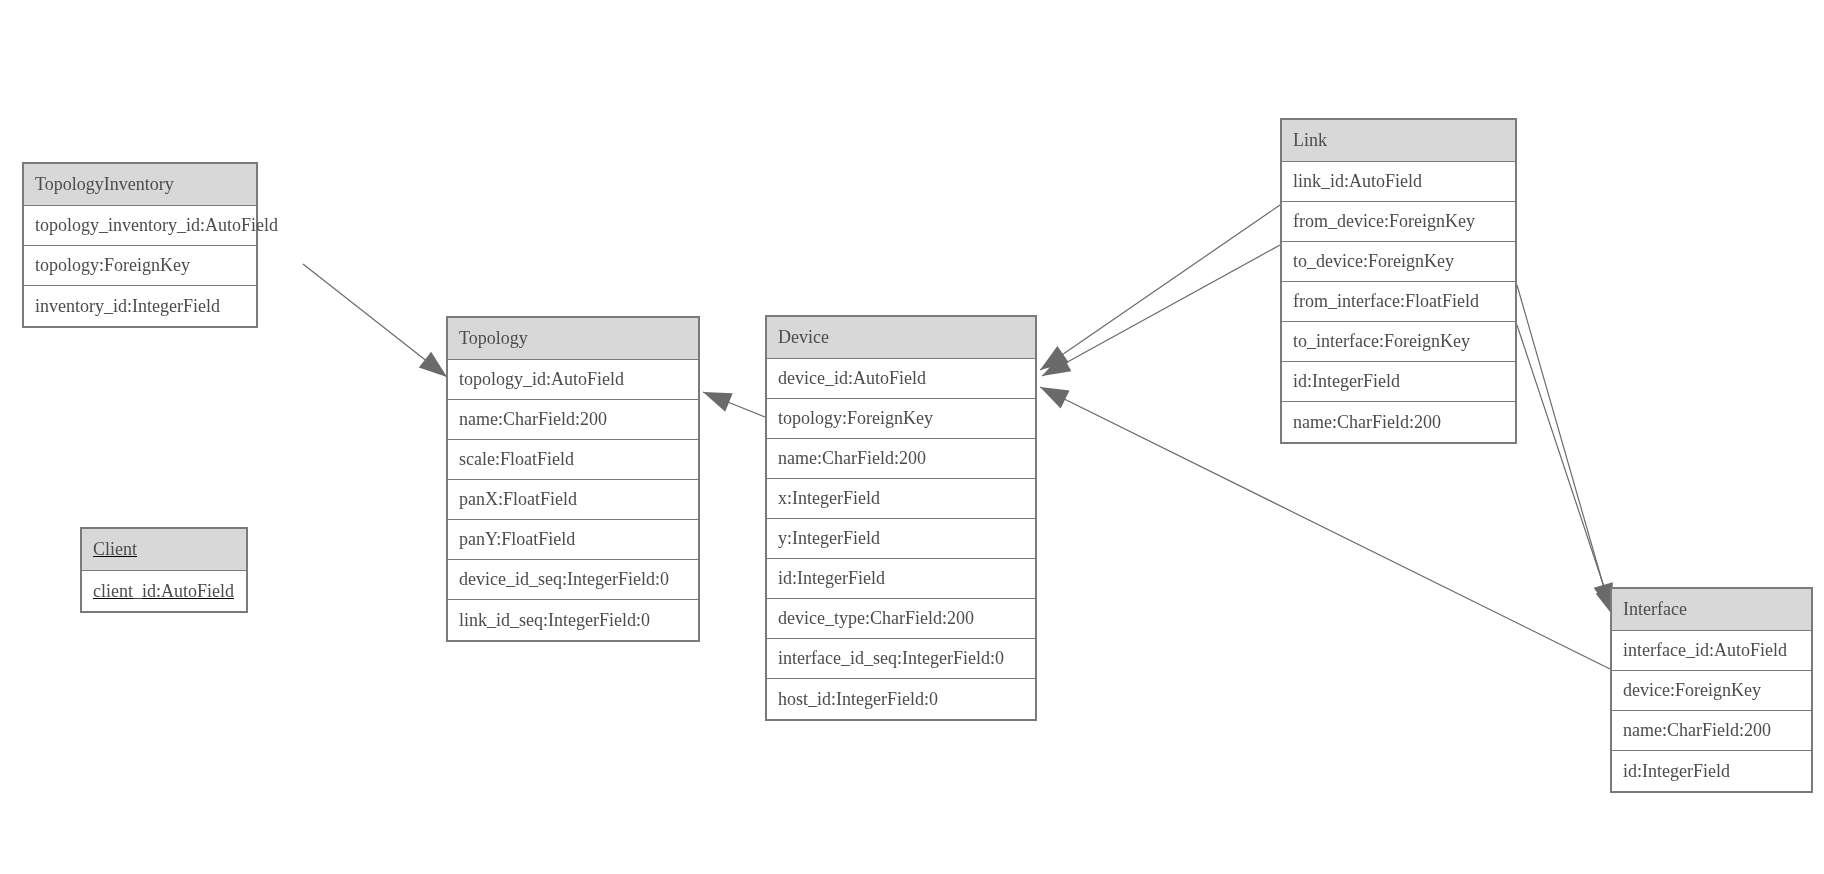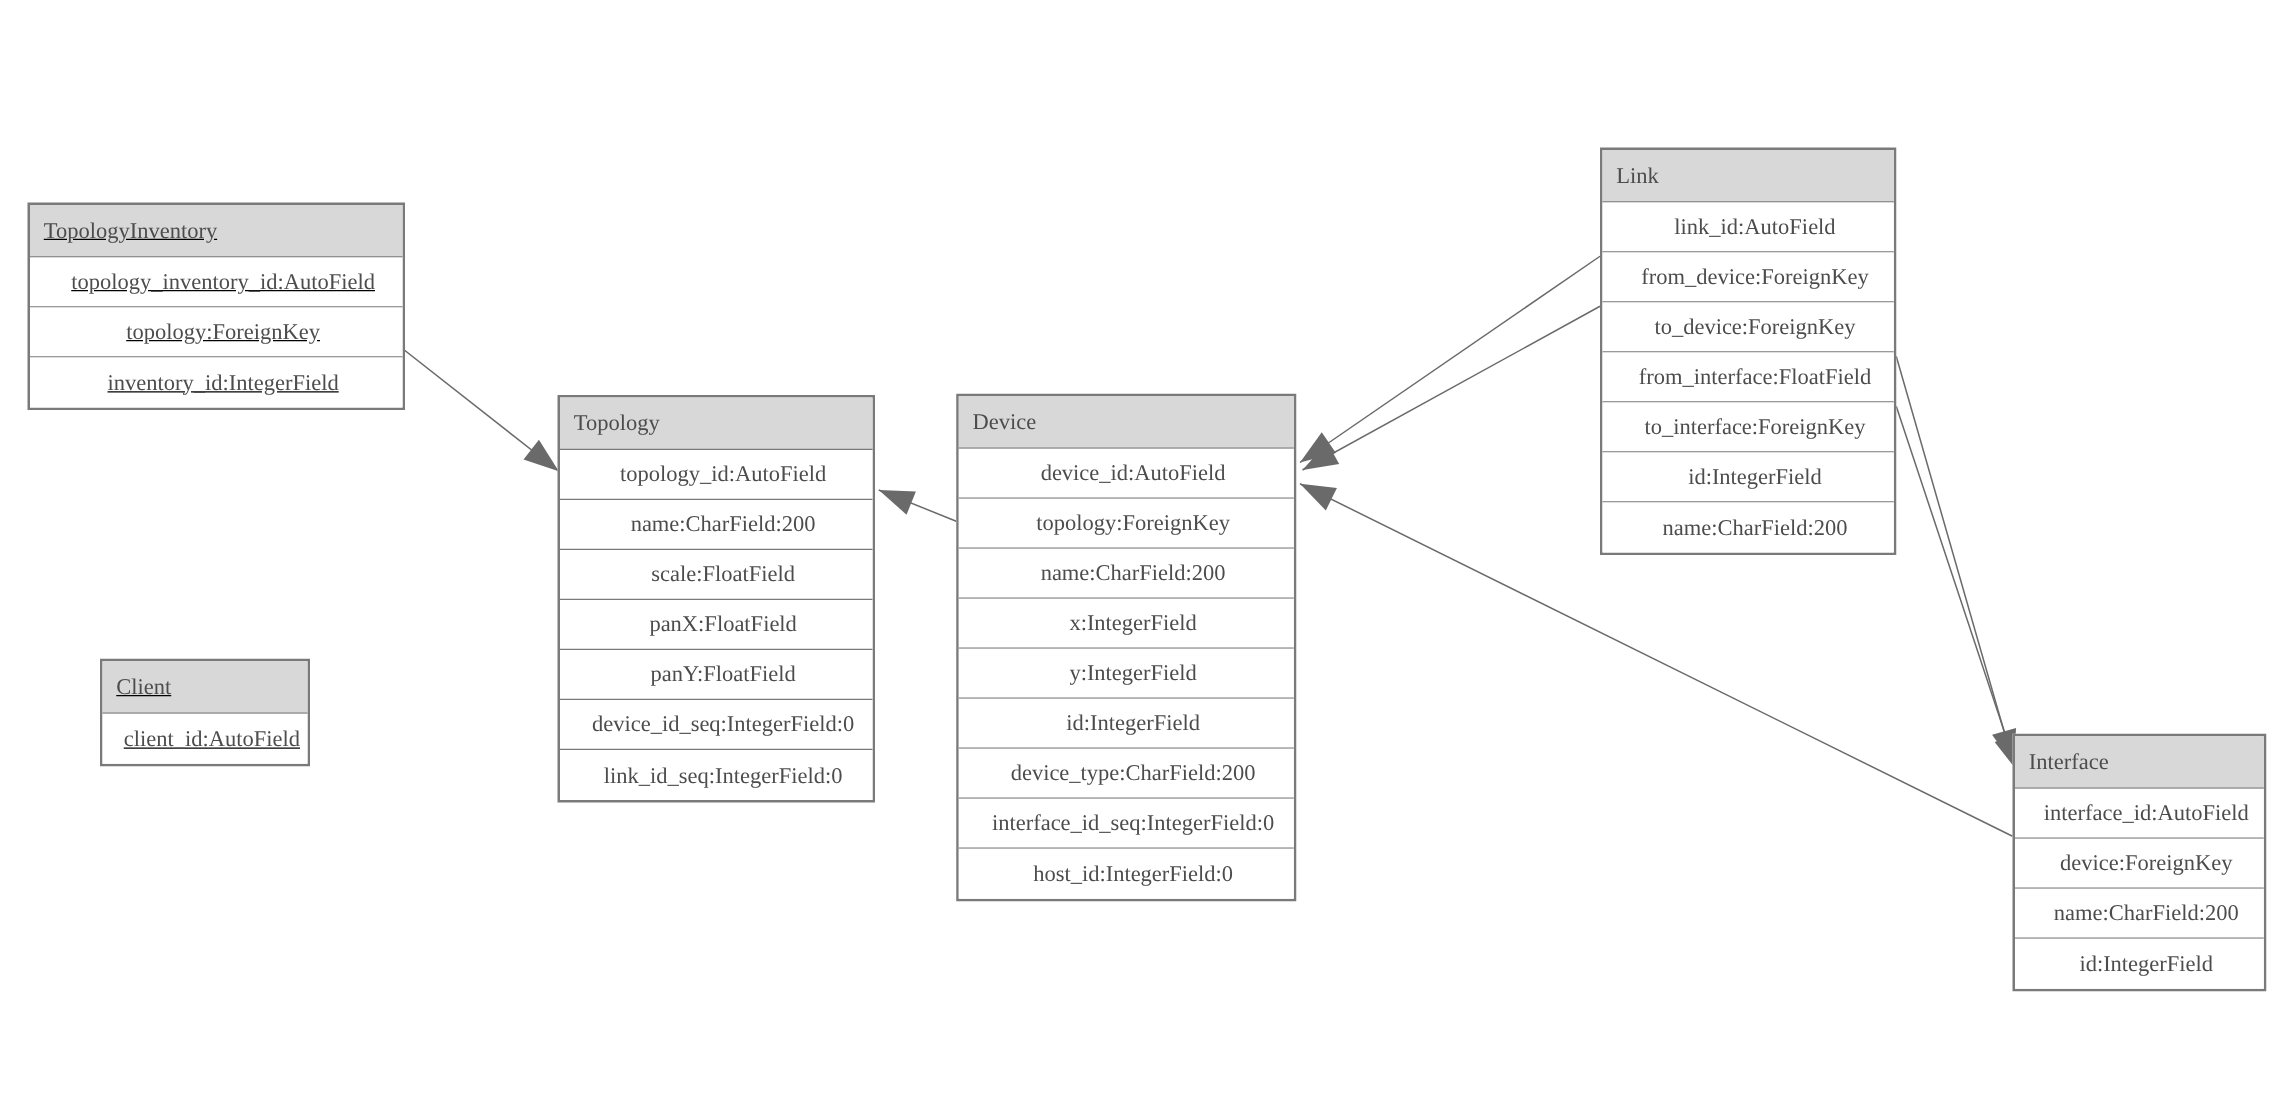--- a/index.html
+++ b/index.html
@@ -41,21 +41,20 @@
   .tbl-row{
     height:40px;
     background:var(--row-fill);
     border-bottom:1px solid var(--border);
     display:flex;align-items:center;
     padding-left:11px;
     box-sizing:border-box;
     color:var(--text);
     font-size:18px;
     white-space:nowrap;
-    justify-content:center;
   }
   .tbl-row:last-child{border-bottom:none;}
 </style>
 </head>
 <body>
 
 <div id="canvas">
   <svg id="edges" width="1824" height="874" viewBox="0 0 1824 874">
     <defs>
       <marker id="arrowhead" viewBox="0 0 30 22" markerWidth="30" markerHeight="22" refX="29" refY="11" orient="auto" markerUnits="userSpaceOnUse">
@@ -63,21 +62,21 @@
       </marker>
     </defs>
   <line x1="303" y1="264" x2="447" y2="377" class="edge-line" marker-end="url(#arrowhead)"></line>
       <line x1="765" y1="417" x2="703" y2="392" class="edge-line" marker-end="url(#arrowhead)"></line>
       <line x1="1280" y1="205" x2="1040" y2="370" class="edge-line" marker-end="url(#arrowhead)"></line>
       <line x1="1280" y1="245" x2="1042" y2="376" class="edge-line" marker-end="url(#arrowhead)"></line>
       <line x1="1610" y1="669" x2="1040" y2="387" class="edge-line" marker-end="url(#arrowhead)"></line>
       <line x1="1517" y1="285" x2="1611" y2="612" class="edge-line" marker-end="url(#arrowhead)"></line>
       <line x1="1517" y1="325" x2="1614" y2="617" class="edge-line" marker-end="url(#arrowhead)"></line>
     </svg>
-<div class="tbl" style="left: 22px; top: 162px; width: 302px; text-decoration: underline;">
+<div class="tbl" style="left: 22px; top: 162px; width: 236px;">
     <div class="tbl-header">
       <span>TopologyInventory</span>
     </div>
     <div>
         <div class="tbl-row">
     <span>topology_inventory_id:AutoField</span>
   </div>
         <div class="tbl-row">
     <span>topology:ForeignKey</span>
   </div>

